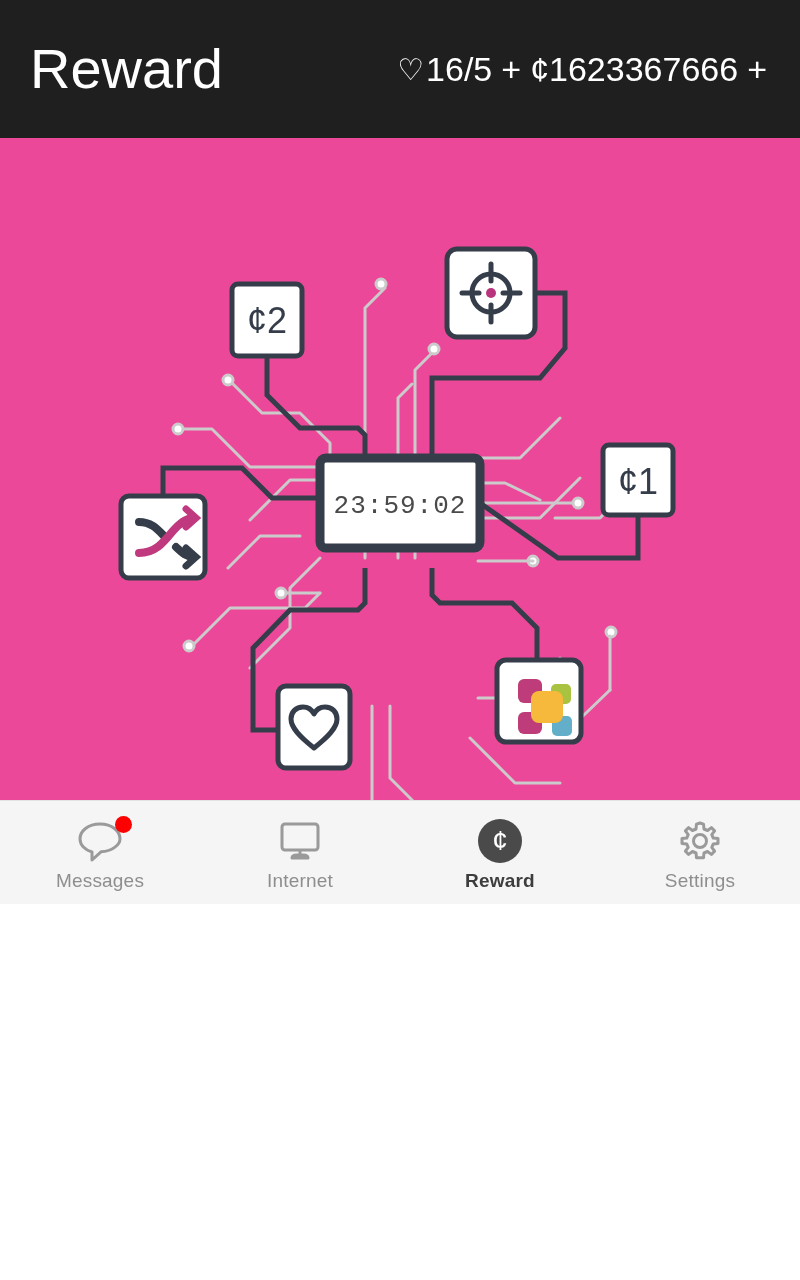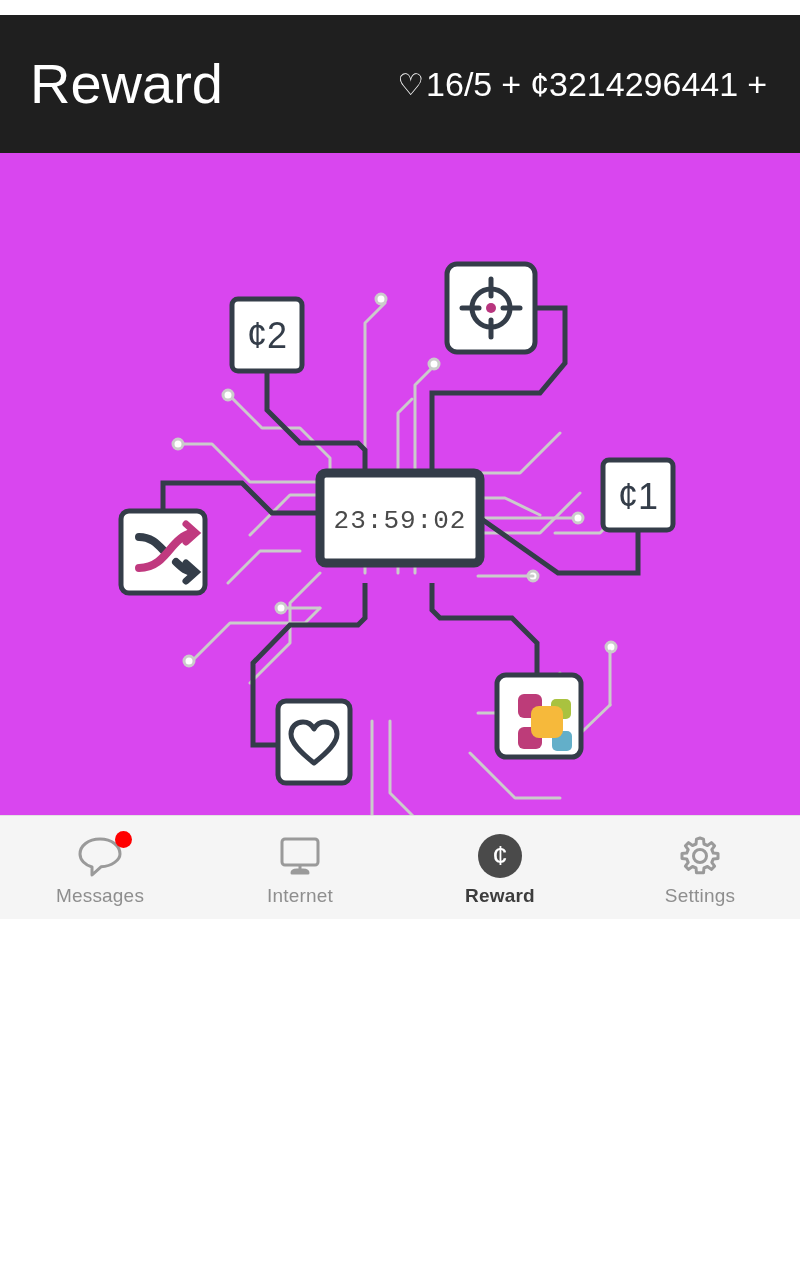--- a/index.html
+++ b/index.html
@@ -2,21 +2,21 @@
 <html><head>
 <meta charset="utf-8">
 <style>
   * { box-sizing: border-box; margin: 0; padding: 0; }
   html, body {
     width: 800px; height: 1280px;
     background: #ffffff;
     font-family: "Liberation Sans", sans-serif;
     overflow: hidden;
   }
-  #app { position: relative; width: 800px; height: 904px; background: #d946ef; margin-top: 15px; }
+  #app { position: relative; width: 800px; height: 904px; background: #ec4899; }
 
   
   .header {
     position: absolute; left: 0; top: 0; width: 800px; height: 138px;
     background: #1f1f1f;
     display: flex; align-items: center;
   }
   .header-title {
     color: #ffffff;
     font-size: 56px;
@@ -81,21 +81,21 @@
 
 <div id="app">
 
   <div class="header">
     <div class="header-title">Reward</div>
     <div class="header-stats">
       <span class="hs-icon">♡</span>
       <span class="hs-val">16/5</span>
       <span class="hs-plus">+</span>
       <span class="hs-cent">¢</span>
-      <span class="hs-val">3214296441</span>
+      <span class="hs-val">1623367666</span>
       <span class="hs-plus">+</span>
     </div>
   </div>
 
   <div class="board">
     <svg width="800" height="1040" viewBox="0 0 800 1040" xmlns="http://www.w3.org/2000/svg">
 
       <g fill="none" stroke="#cbcbcb" stroke-width="3" stroke-linecap="round" stroke-linejoin="round">
 
         <path d="M182 291 L212 291 L250 329 L340 329"></path>

